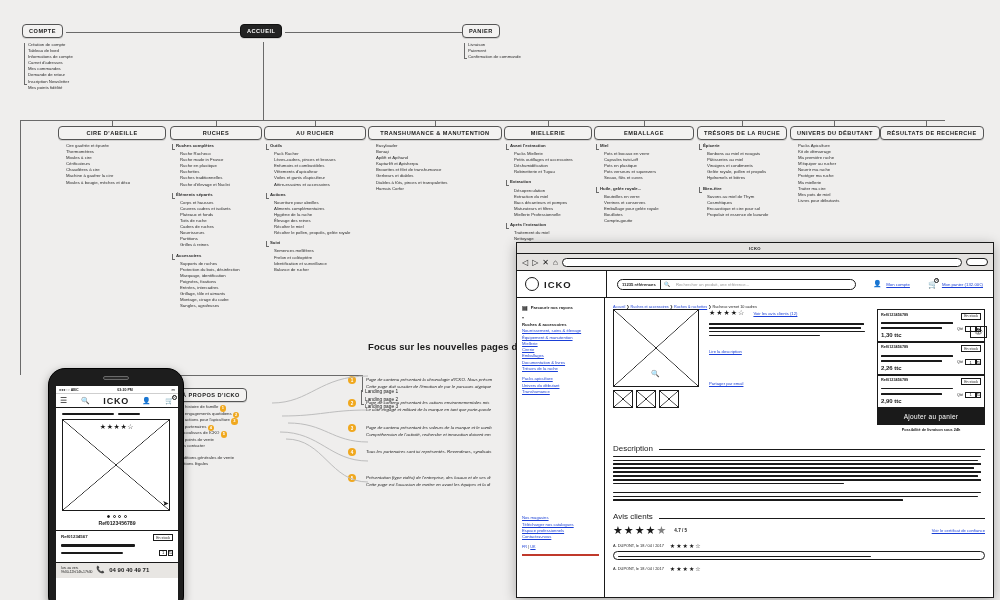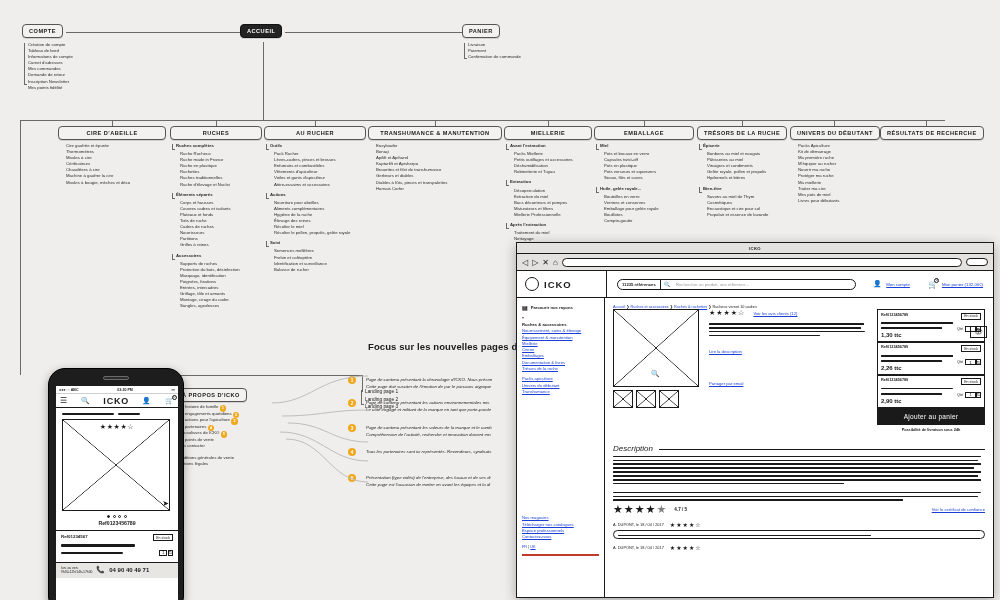--- a/index.html
+++ b/index.html
@@ -655,39 +655,43 @@
                 <div class="price-val">2,90 ttc</div>
               </div>
             </div>
           <div class="cart-btn">Ajouter au panier</div>
           <div style="font-size:3.8px;text-align:center;margin-top:3px;font-weight:bold;">Possibilité de livraison sous 24h</div>
         </div>
       </div>
 
       <div style="position:absolute;right:6px;top:28px;font-size:7px;border:1px solid #1a1a1a;padding:1px 3px;">👁</div>
 
-      <div style="display:flex;align-items:center;gap:6px;margin-top:12px;font-style:italic;">
+      <div style="display:flex;align-items:center;gap:6px;margin-top:12px;">
         <span class="section-h">Description</span>
         <span class="rule"></span>
       </div>
       <div>
         <div class="txt-line" style="width:99%;"></div>
         <div class="txt-line" style="width:98%;"></div>
         <div class="txt-line" style="width:99%;"></div>
         <div class="txt-line" style="width:97%;"></div>
         <div class="txt-line" style="width:99%;"></div>
         <div class="txt-line" style="width:98%;"></div>
         <div class="txt-line" style="width:99%;"></div>
         <div class="txt-line" style="width:62%;"></div>
         <div style="height:5px;"></div>
         <div class="txt-line" style="width:99%;"></div>
         <div class="txt-line" style="width:98%;"></div>
         <div class="txt-line" style="width:78%;"></div>
       </div>
 
+      <div style="display:flex;align-items:center;gap:6px;margin-top:11px;">
+        <span class="section-h">Avis clients</span>
+        <span class="rule"></span>
+      </div>
       <div style="display:flex;align-items:center;gap:7px;">
         <span style="font-size:11px;letter-spacing:1px;">★★★★<span style="opacity:.55">★</span></span>
         <span style="font-size:4.6px;font-weight:bold;">4.7 / 5</span>
         <span style="flex:1;"></span>
         <span class="blue-link">Voir le certificat de confiance</span>
       </div>
       <div id="reviews-host" style="margin-top:5px;">
           <div style="margin-bottom: 5px;">
             <div style="display: flex; align-items: center; gap: 6px; margin-bottom: 2px;">
               <span style="font-size: 3.9px;">A. DUPONT, le 18 / 04 / 2017</span>

